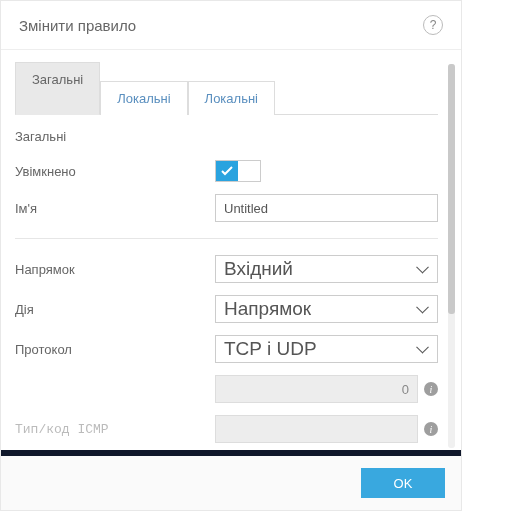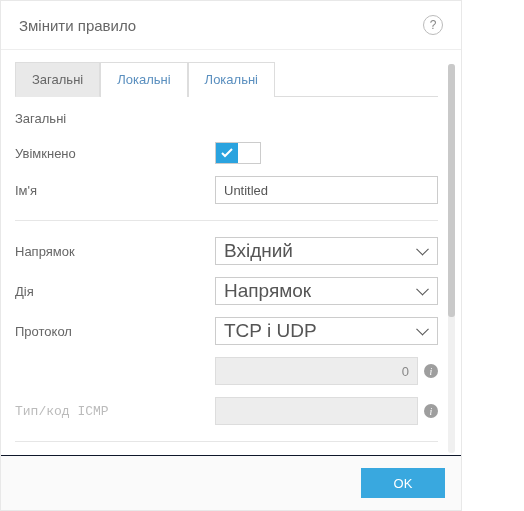--- a/index.html
+++ b/index.html
@@ -72,21 +72,21 @@
     margin-bottom: -1px;
     background: #fff;
   }
   .tab.active {
     color: #666;
     background: #e9e9e9;
     border: 1px solid #ddd;
     border-bottom: 1px solid #e9e9e9;
   }
   .tab + .tab { border-left: 1px solid #ddd; }
-  .tab:nth-child(2),.tab:nth-child(3){ border:1px solid #ddd; border-bottom:none; }
+  .tab:nth-child(2),.tab:nth-child(3){ border:1px solid #ddd; border-bottom:none;margin-top:19px; }
   .tab:nth-child(2){border-left:1px solid #ddd;}
   .section-title {
     color: #666;
     font-size: 13px;
     margin: 4px 0 10px 0;
   }
   .row {
     display: flex;
     align-items: center;
     padding: 6px 0;
@@ -164,21 +164,21 @@
     border-radius: 50%;
     background: #9e9e9e;
     color: #fff;
     font-size: 10px;
     font-style: italic;
     font-family: Georgia, serif;
     display:flex; align-items:center; justify-content:center;
     flex: 0 0 14px;
   }
   .footer {
-    border-top: 1px solid #0f172a;
+    border-top: 6px solid #0f172a;
     background: #fafafa;
     padding: 12px 16px;
     display: flex;
     justify-content: flex-end;
   }
   .ok-btn {
     background: #39a8df;
     color: #fff;
     border: none;
     width: 84px;

